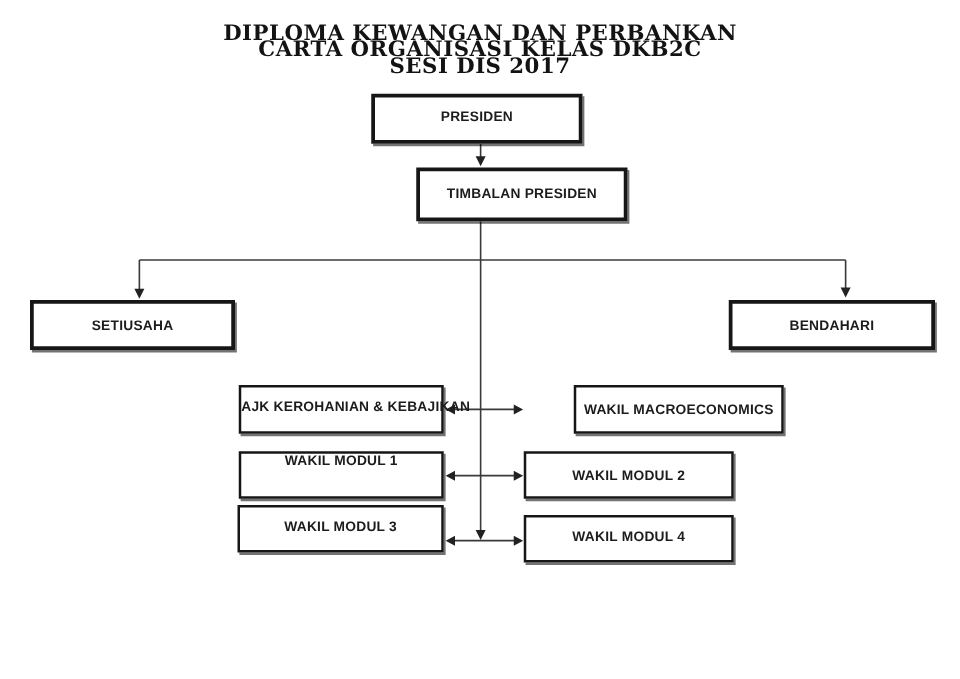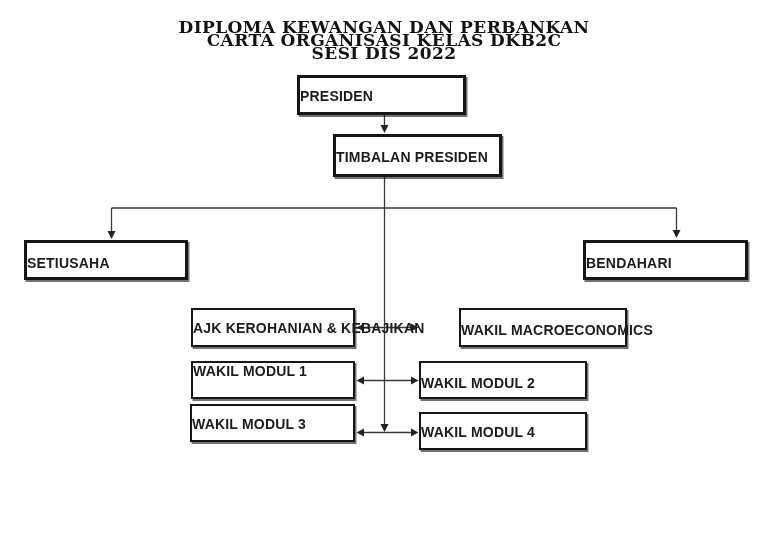--- a/index.html
+++ b/index.html
@@ -32,22 +32,23 @@
     position: absolute;
     left: 0;
     top: 0;
   }
   .node {
     position: absolute;
     box-sizing: border-box;
     background: #ffffff;
     border: 2px solid #161616;
     box-shadow: 1.5px 2px 0 rgba(0,0,0,0.55);
+    text-align: center;
     font-weight: bold;
-    font-size: 14px;
+    font-size: 11px;
     letter-spacing: 0.2px;
     color: #1c1c1c;
     white-space: nowrap;
   }
   .node.heavy { border-width: 3px; }
 
   #node-presiden   { left: 297px; top: 75px;  width: 169px; height: 40px; padding-top: 10px; }
   #node-timbalan   { left: 297px; top: 134px; width: 169px; height: 43px; padding-top: 12px; margin-left: 36px; }
   #node-setiusaha  { left: 24px;  top: 240px; width: 164px; height: 40px; padding-top: 12px; }
   #node-bendahari  { left: 583px; top: 240px; width: 165px; height: 40px; padding-top: 12px; }
@@ -59,21 +60,21 @@
   #node-modul4     { left: 419px; top: 412px; width: 168px; height: 38px; padding-top: 10px; }
 </style>
 </head>
 <body>
 
 <div class="canvas">
 
   <div class="chart-title">
     <div>DIPLOMA KEWANGAN DAN PERBANKAN</div>
     <div>CARTA ORGANISASI KELAS DKB2C</div>
-    <div>SESI DIS 2022</div>
+    <div>SESI DIS 2017</div>
   </div>
 
   <svg class="connectors" width="768" height="543" viewBox="0 0 768 543">
     <g stroke="#3a3a3a" stroke-width="1.3" fill="none">
 
       <line x1="384.5" y1="115" x2="384.5" y2="126"></line>
 
       <line x1="384.5" y1="177" x2="384.5" y2="425"></line>
 
       <line x1="111.5" y1="208" x2="676.5" y2="208"></line>

